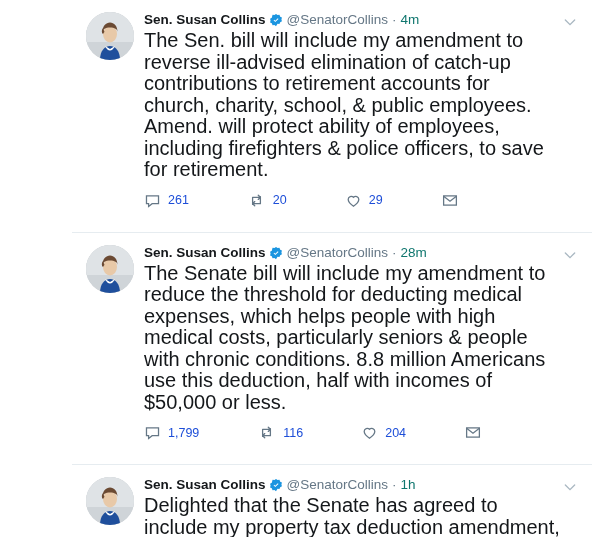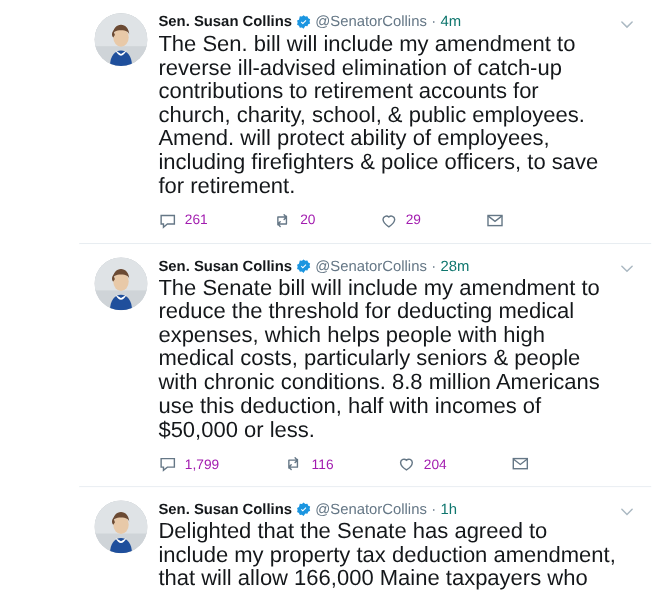--- a/index.html
+++ b/index.html
@@ -39,21 +39,21 @@
   }
   .feed {
     position: absolute;
     left: 72px;
     top: 0;
     width: 520px;
   }
   .tweet {
     position: relative;
     border-bottom: 1px solid #e6ecf0;
-    padding: 11px 14px 12px 14px;
+    padding: 11px 14px 23px 14px;
     box-sizing: border-box;
     background: #ffffff;
   }
   .tweet:last-child {
     border-bottom: none;
   }
   .tweet-inner {
     display: flex;
     align-items: flex-start;
   }
@@ -137,21 +137,21 @@
     display: flex;
     align-items: center;
     margin-right: 58px;
     color: #657786;
     cursor: pointer;
   }
   .action:last-child { margin-right: 0; }
   .action .cnt {
     margin-left: 7px;
     font-size: 12.5px;
-    color: #a21caf;
+    color: #1d4ed8;
   }
   .caret {
     position: absolute;
     right: 14px;
     top: 14px;
     width: 16px;
     height: 16px;
     cursor: pointer;
   }
   .icon-svg { display: block; }

